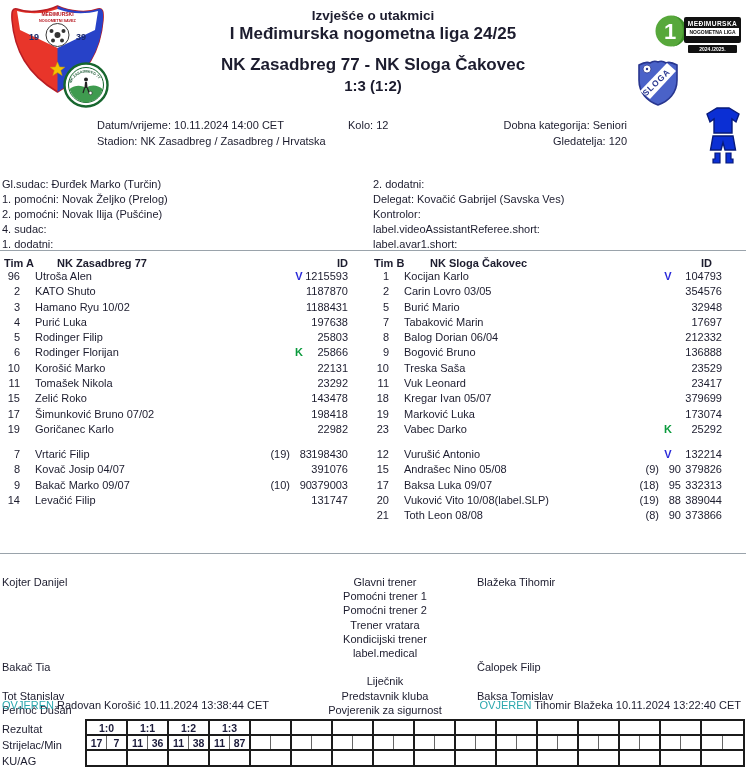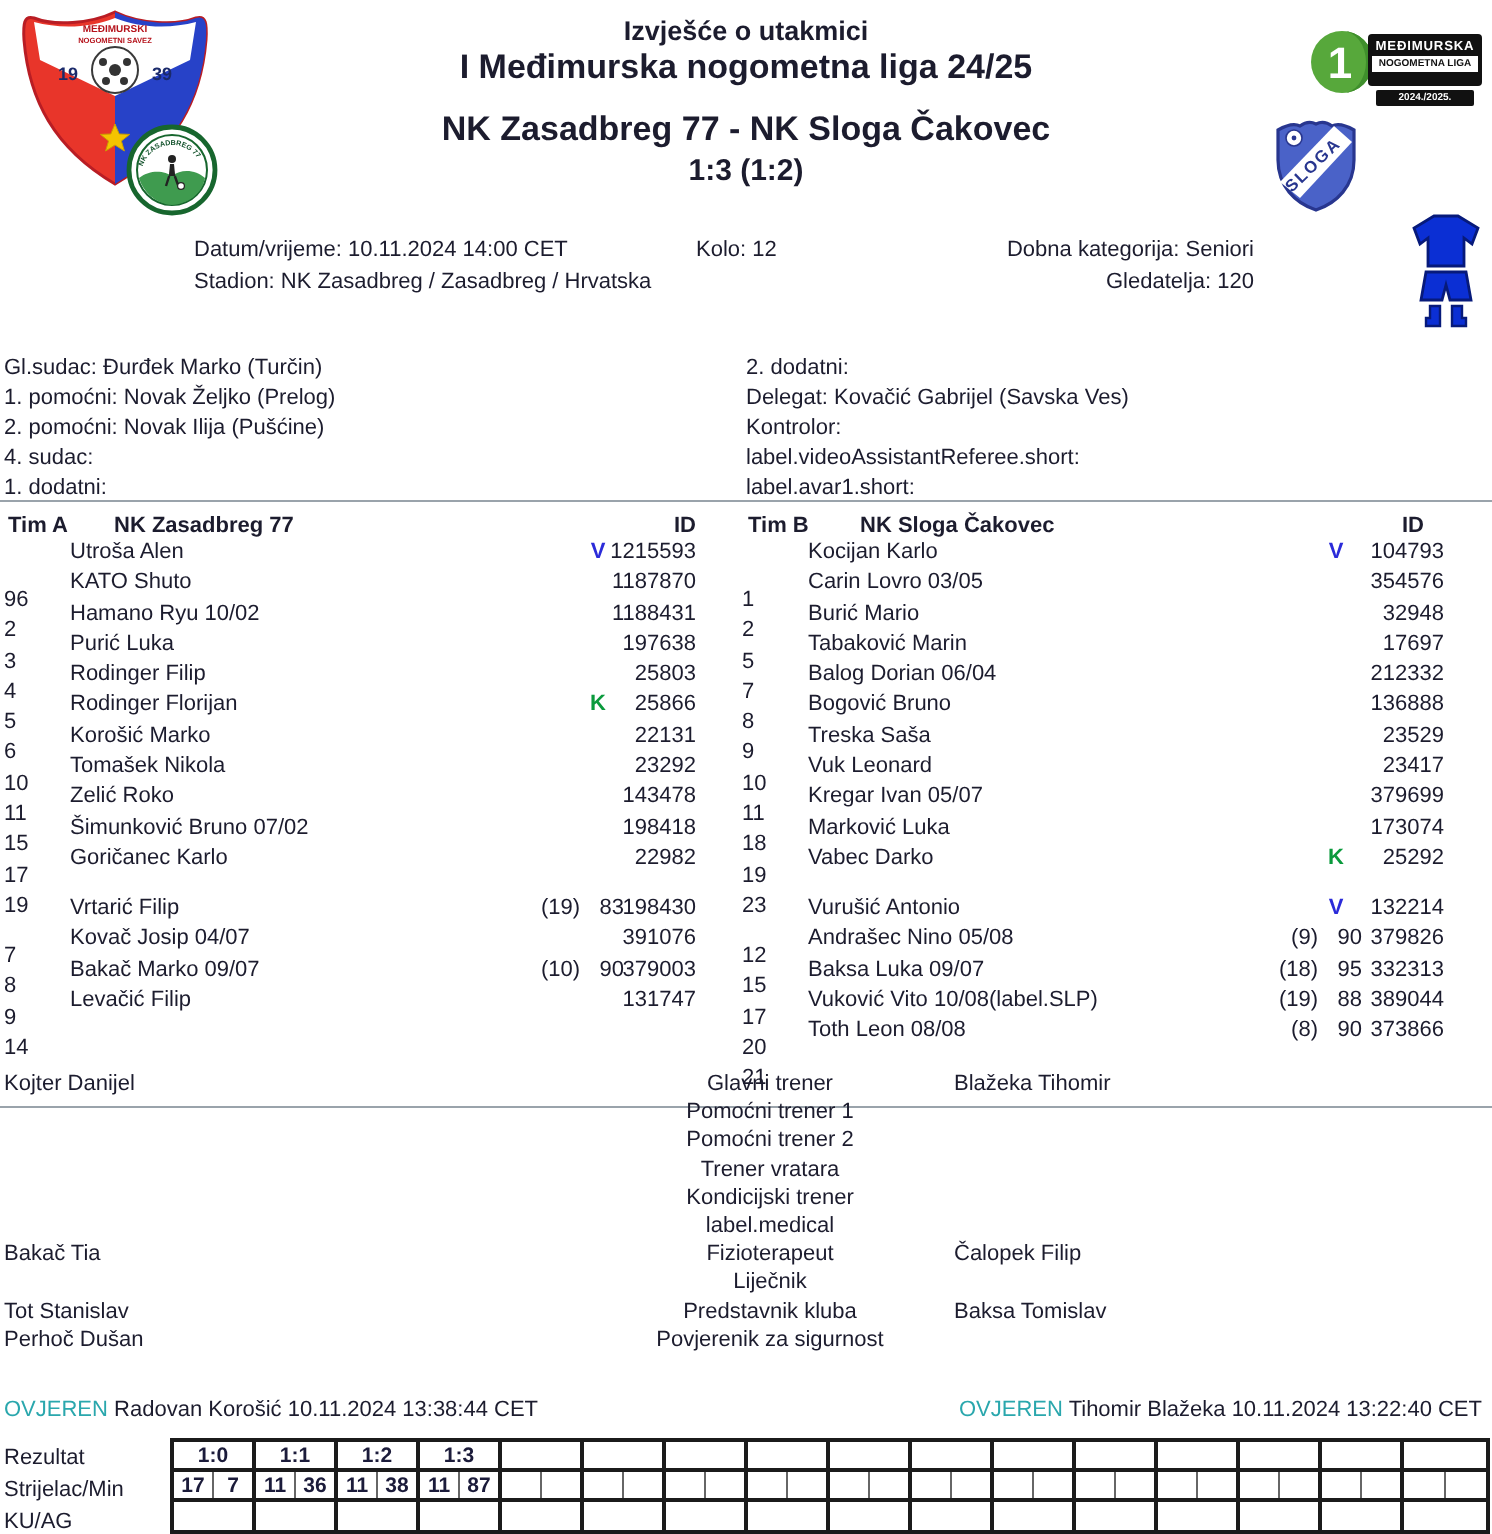--- a/index.html
+++ b/index.html
@@ -10,21 +10,21 @@
   }
   .abs { position:absolute; white-space:nowrap; }
   .b { font-weight:bold; }
   .ctr { left:110px; width:526px; text-align:center; }
   .divider { position:absolute; left:0; width:746px; border-top:1.5px solid #9aa3ab; }
 
   
   .roster { position:absolute; }
   .p-row { position:relative; height:15.3px; }
   .p-row span { position:absolute; white-space:nowrap; }
-  .p-num  { left:0; width:18px; text-align:left;margin-top:24px; }
+  .p-num  { left:0; width:18px; text-align:right; }
   .p-name { left:21px;padding-left:12px; }
   .p-rep  { left:248px; width:40px; text-align:right; }
   .p-min  { left:284px; width:26px; text-align:right; }
   .p-mark { left:282px; width:30px; text-align:center; font-weight:bold; }
   .p-id   { right:0; width:72px; text-align:right; }
 
   
   .off-row { height:15.1px; }
   .staff-row { position:relative; height:14.2px; }
   .staff-row span { position:absolute; white-space:nowrap; }
@@ -322,21 +322,21 @@
         <span class="p-num">21</span>
         <span class="p-name">Toth Leon 08/08</span>
         <span class="p-rep">(8)</span>
         <span class="p-min">90</span>
         <span class="p-id">373866</span>
       </div>
     </div>
 
   <div class="divider" style="top:553px"></div>
 
-  <div class="abs" style="left:0;top:536px;width:746px" id="staff-rows">
+  <div class="abs" style="left:0;top:576px;width:746px" id="staff-rows">
       <div class="staff-row">
         <span class="s-left">Kojter Danijel</span>
         <span class="s-role">Glavni trener</span>
         <span class="s-right">Blažeka Tihomir</span>
       </div>
       <div class="staff-row">
         <span class="s-role">Pomoćni trener 1</span>
       </div>
       <div class="staff-row">
         <span class="s-role">Pomoćni trener 2</span>
@@ -345,21 +345,20 @@
         <span class="s-role">Trener vratara</span>
       </div>
       <div class="staff-row">
         <span class="s-role">Kondicijski trener</span>
       </div>
       <div class="staff-row">
         <span class="s-role">label.medical</span>
       </div>
       <div class="staff-row">
         <span class="s-left">Bakač Tia</span>
-        <span class="s-role">Fizioterapeut</span>
         <span class="s-right">Čalopek Filip</span>
       </div>
       <div class="staff-row">
         <span class="s-role">Liječnik</span>
       </div>
       <div class="staff-row">
         <span class="s-left">Tot Stanislav</span>
         <span class="s-role">Predstavnik kluba</span>
         <span class="s-right">Baksa Tomislav</span>
       </div>

